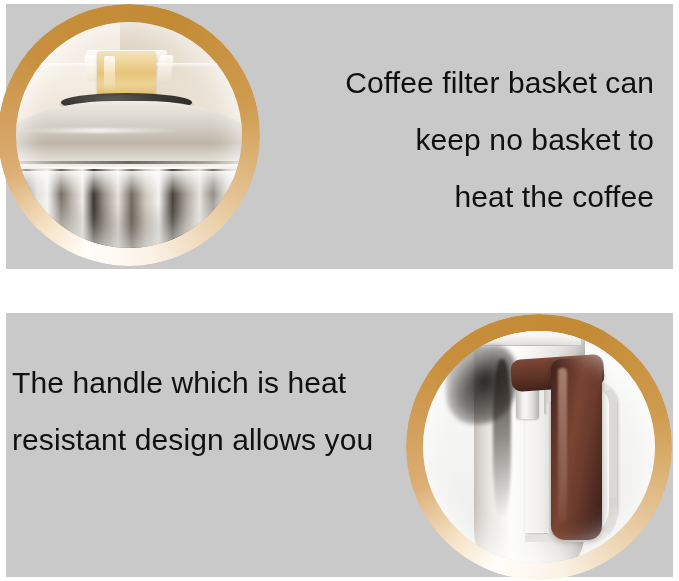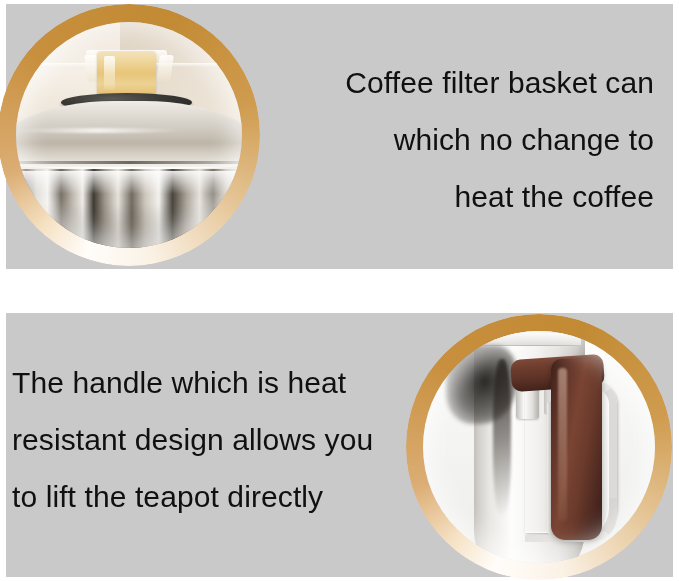--- a/index.html
+++ b/index.html
@@ -454,21 +454,21 @@
 </style>
 </head>
 <body>
 
 <div class="stage">
 
   <div class="panel panel--top"></div>
 
   <div class="caption caption--top">
     <span class="line">Coffee filter basket can</span>
-    <span class="line">which no change to</span>
+    <span class="line">keep no basket to</span>
     <span class="line">heat the coffee</span>
   </div>
 
   <div class="photo-badge badge--top">
     <div class="ring"></div>
     <div class="inner">
       <div class="photo-lid">
         <div class="lid-bg-shade"></div>
         <div class="lid-wall-line"></div>
 
@@ -492,21 +492,20 @@
       </div>
       <div class="vignette"></div>
     </div>
   </div>
 
   <div class="panel panel--bottom"></div>
 
   <div class="caption caption--bottom">
     <span class="line">The handle which is heat</span>
     <span class="line">resistant design allows you</span>
-    <span class="line">to lift the teapot directly</span>
   </div>
 
   <div class="photo-badge badge--bottom">
     <div class="ring"></div>
     <div class="inner">
       <div class="photo-handle">
         <div class="kettle-body"></div>
         <div class="kettle-top-rim"></div>
         <div class="tiny-top-text"></div>
         <div class="kettle-dark-smudge"></div>

